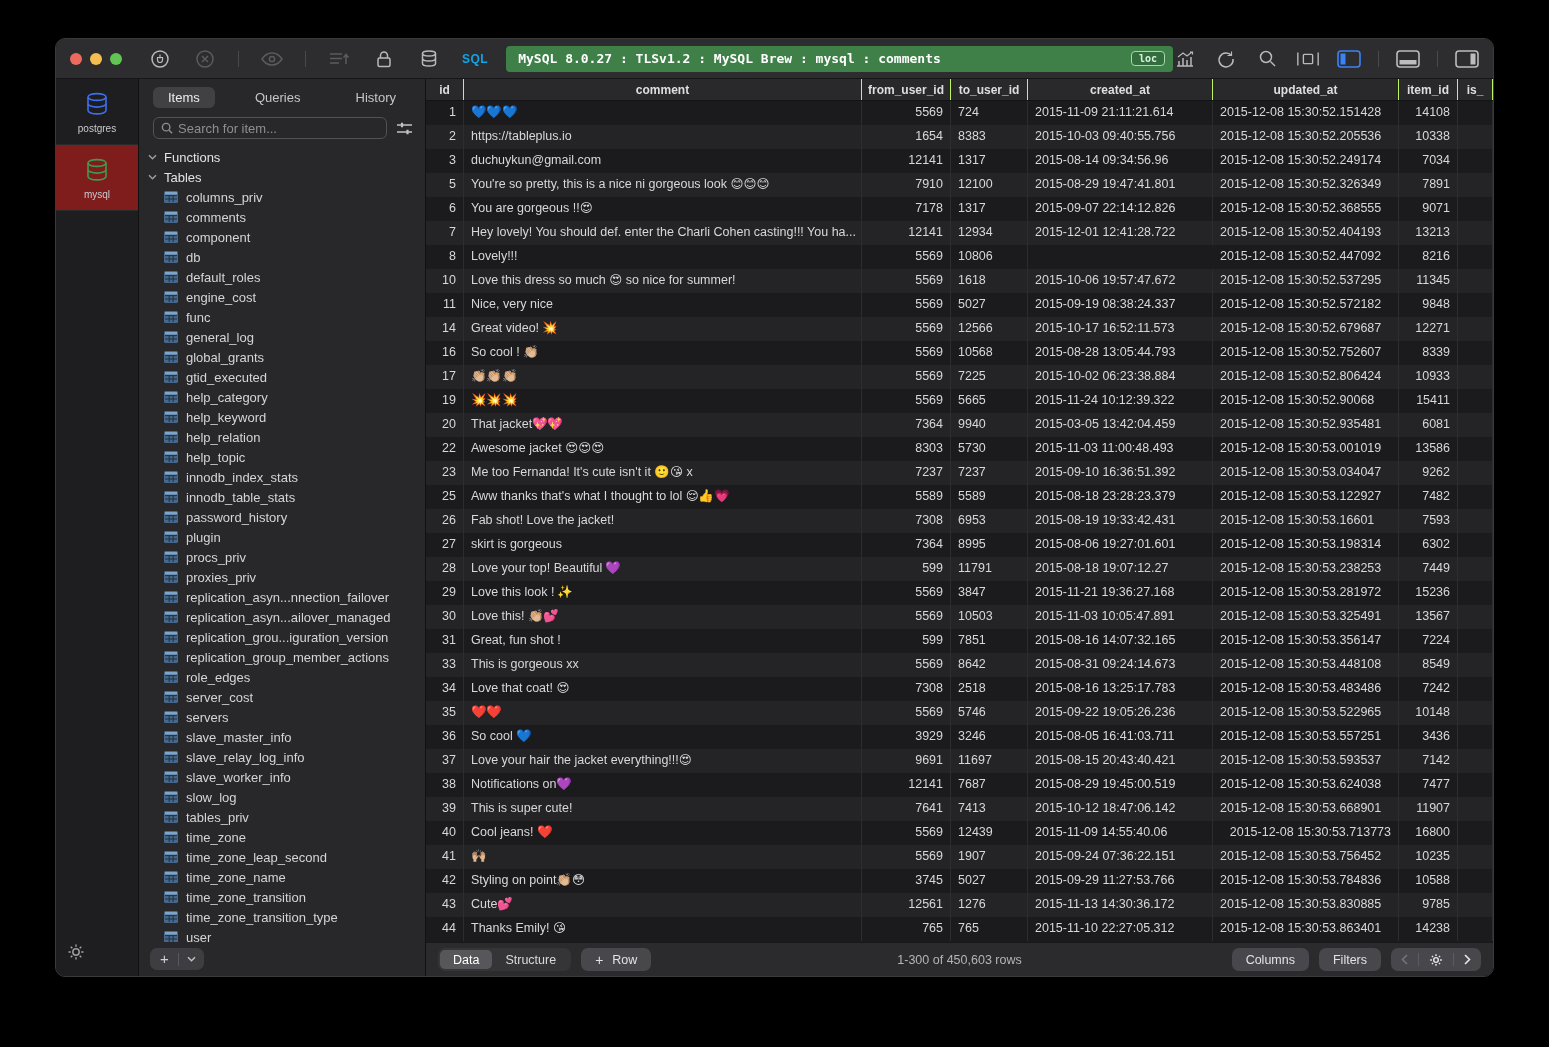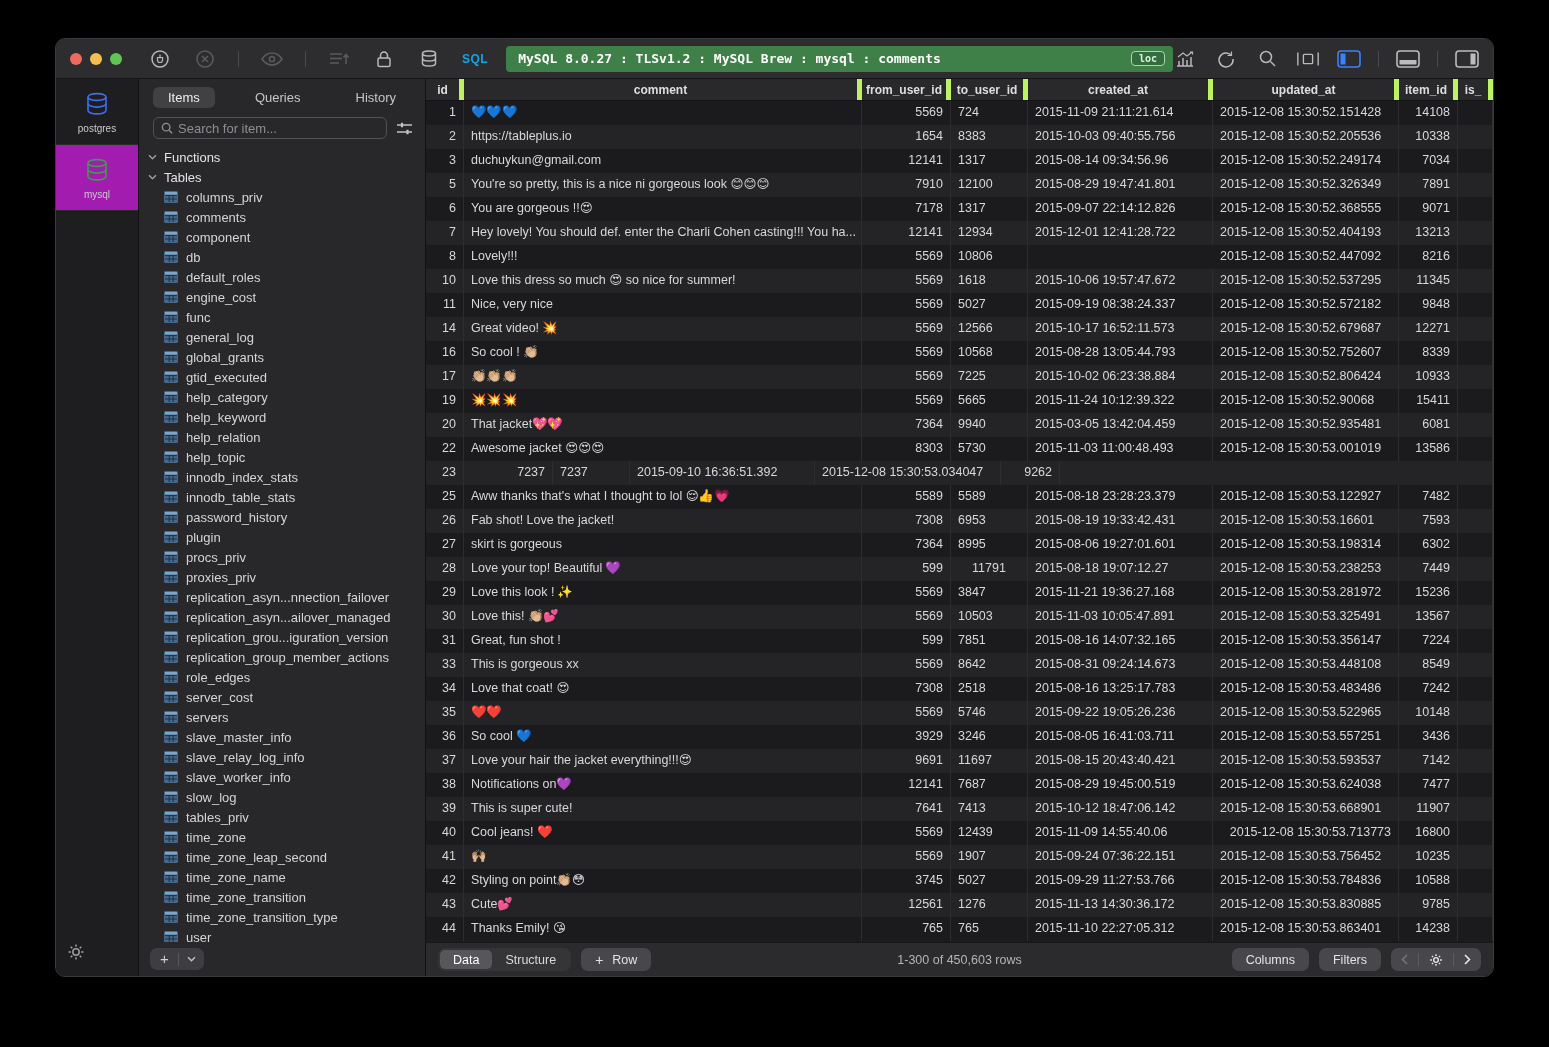--- a/index.html
+++ b/index.html
@@ -29,21 +29,21 @@
   .tb-right { margin-left:auto; display:flex; align-items:center; gap:17px; }
   .panel-toggle { width:24px; height:18px; }
 
   
   .content { flex:1; display:flex; min-height:0; }
 
   
   .conn-strip { width:83px; flex:0 0 83px; background:#1e1e20; border-right:1px solid #111;
     display:flex; flex-direction:column; align-items:stretch; position:relative; }
   .conn-item { padding:13px 4px 10px; text-align:center; border-bottom:1px solid #2a2a2d; cursor:default; }
-  .conn-item.selected { background:#a21caf; }
+  .conn-item.selected { background:#7f1d1d; }
   .conn-item svg { display:block; margin:0 auto 7px; }
   .conn-label { font-size:10px; color:#c9c9cc; }
   .strip-gear { position:absolute; left:11px; bottom:11px; }
 
   
   .sidebar { width:287px; flex:0 0 287px; background:#28282b; display:flex; flex-direction:column;
     border-right:1px solid #111; }
   .side-tabs { height:32px; flex:0 0 32px; display:flex; align-items:center;
     justify-content:space-between; padding:6px 14px 2px; }
   .side-tab { font-size:13px; color:#c6c6c9; padding:3px 15px; border-radius:6px; cursor:default; }
@@ -61,21 +61,21 @@
   .add-split { background:#3e3e42; border-radius:7px; height:22px; display:flex; align-items:center; }
   .add-split .plus { color:#d0d0d3; font-size:15px; padding:0 9px 2px 10px; }
   .add-split .split-sep { width:1px; height:13px; background:#59595d; }
   .add-split .chevbox { padding:0 8px; display:flex; }
 
   
   .main { flex:1; display:flex; flex-direction:column; min-width:0; background:#1b1b1d; }
   .grid-header { height:22px; flex:0 0 22px; background:#29292c; display:flex;
     border-bottom:1px solid #141416; }
   .hcell { display:flex; align-items:center; justify-content:center; font-size:12px;
-    font-weight:bold; color:#dededf; border-right:5px solid #bef264; overflow:hidden;
+    font-weight:bold; color:#dededf; border-right:1px solid #bef264; overflow:hidden;
     white-space:nowrap; cursor:default; }
   .grid-body { flex:1; overflow:hidden; }
   .grid-row { height:24px; display:flex; }
   .grid-row.even { background:#1b1b1d; }
   .grid-row.odd { background:#242427; }
   .cell { font-size:12.5px; color:#d8d8da; line-height:23px; padding:0 7px;
     border-right:1px solid #2d2d30; overflow:hidden; white-space:nowrap; }
   .align-right { text-align:right; }
   .align-left { text-align:left; }
 
@@ -777,20 +777,21 @@
             <div class="cell align-left" style="flex: 0 0 398px;">Awesome jacket 😍😍😍</div>
             <div class="cell align-right" style="flex: 0 0 89px;">8303</div>
             <div class="cell align-left" style="flex: 0 0 77px;">5730</div>
             <div class="cell align-left" style="flex: 0 0 185px;">2015-11-03 11:00:48.493</div>
             <div class="cell align-left" style="flex: 0 0 186px;">2015-12-08 15:30:53.001019</div>
             <div class="cell align-right" style="flex: 0 0 59px;">13586</div>
             <div class="cell align-left" style="flex: 1 1 auto;"></div>
           </div>
           <div class="grid-row odd">
             <div class="cell align-right" style="flex: 0 0 38px;">23</div>
+            <div class="cell align-left" style="flex: 0 0 398px;">Me too Fernanda! It's cute isn't it 🙂😘 x</div>
             <div class="cell align-right" style="flex: 0 0 89px;">7237</div>
             <div class="cell align-left" style="flex: 0 0 77px;">7237</div>
             <div class="cell align-left" style="flex: 0 0 185px;">2015-09-10 16:36:51.392</div>
             <div class="cell align-left" style="flex: 0 0 186px;">2015-12-08 15:30:53.034047</div>
             <div class="cell align-right" style="flex: 0 0 59px;">9262</div>
             <div class="cell align-left" style="flex: 1 1 auto;"></div>
           </div>
           <div class="grid-row even">
             <div class="cell align-right" style="flex: 0 0 38px;">25</div>
             <div class="cell align-left" style="flex: 0 0 398px;">Aww thanks that's what I thought to lol 😌👍💗</div>
@@ -818,21 +819,21 @@
             <div class="cell align-left" style="flex: 0 0 77px;">8995</div>
             <div class="cell align-left" style="flex: 0 0 185px;">2015-08-06 19:27:01.601</div>
             <div class="cell align-left" style="flex: 0 0 186px;">2015-12-08 15:30:53.198314</div>
             <div class="cell align-right" style="flex: 0 0 59px;">6302</div>
             <div class="cell align-left" style="flex: 1 1 auto;"></div>
           </div>
           <div class="grid-row odd">
             <div class="cell align-right" style="flex: 0 0 38px;">28</div>
             <div class="cell align-left" style="flex: 0 0 398px;">Love your top! Beautiful 💜</div>
             <div class="cell align-right" style="flex: 0 0 89px;">599</div>
-            <div class="cell align-left" style="flex: 0 0 77px; text-align: center;">11791</div>
+            <div class="cell align-left" style="flex: 0 0 77px;">11791</div>
             <div class="cell align-left" style="flex: 0 0 185px;">2015-08-18 19:07:12.27</div>
             <div class="cell align-left" style="flex: 0 0 186px;">2015-12-08 15:30:53.238253</div>
             <div class="cell align-right" style="flex: 0 0 59px;">7449</div>
             <div class="cell align-left" style="flex: 1 1 auto;"></div>
           </div>
           <div class="grid-row even">
             <div class="cell align-right" style="flex: 0 0 38px;">29</div>
             <div class="cell align-left" style="flex: 0 0 398px;">Love this look ! ✨</div>
             <div class="cell align-right" style="flex: 0 0 89px;">5569</div>
             <div class="cell align-left" style="flex: 0 0 77px;">3847</div>

